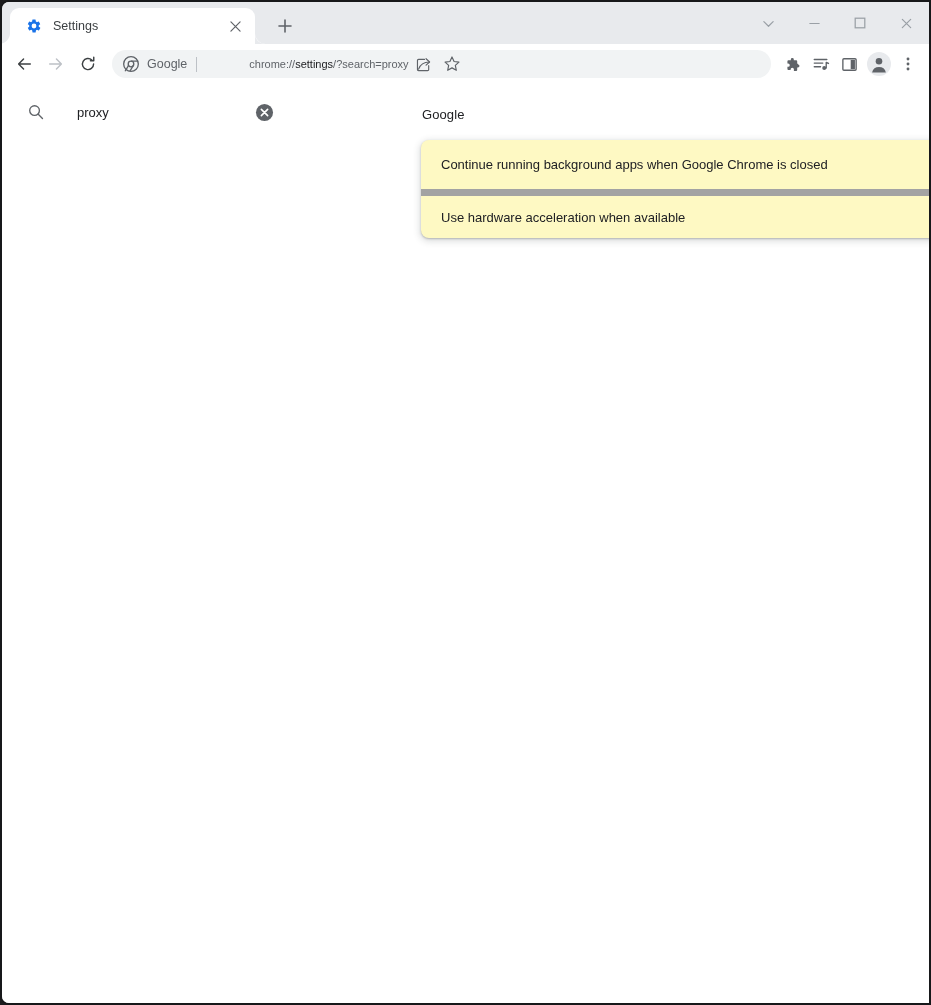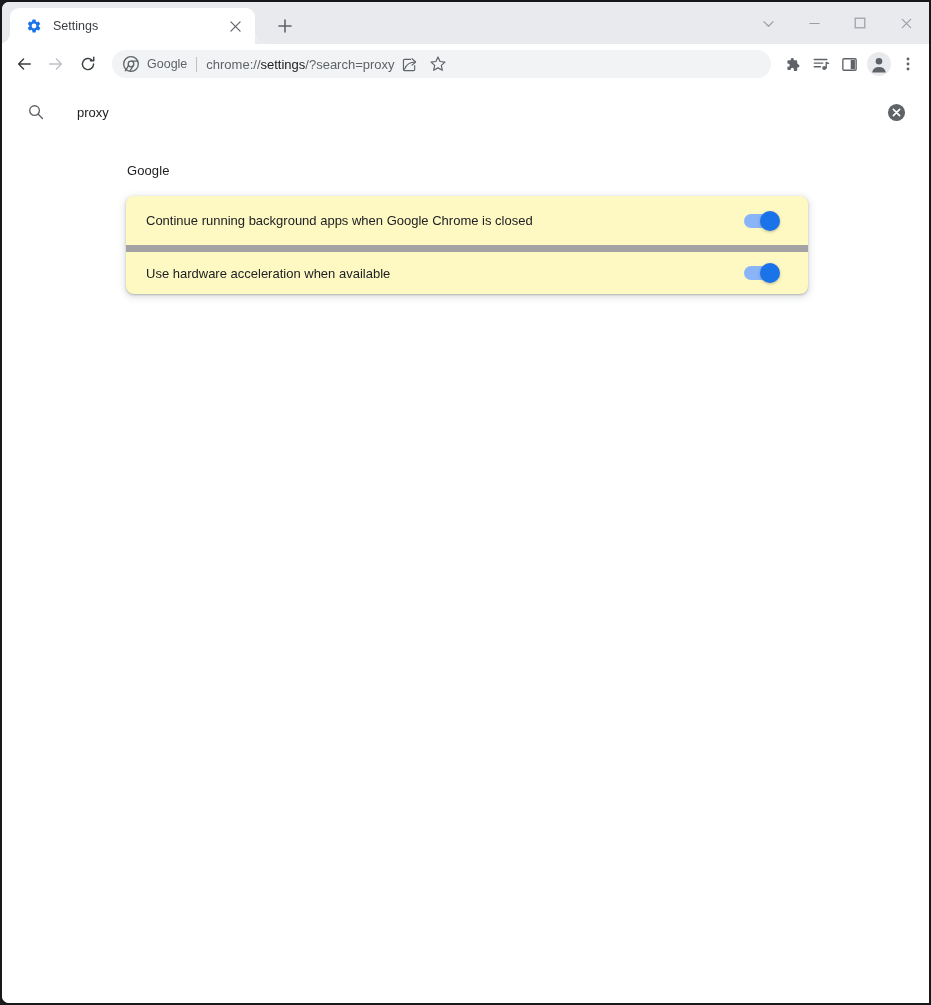--- a/index.html
+++ b/index.html
@@ -136,41 +136,41 @@
     margin-left: 8px;
     white-space: nowrap;
   }
   .omnibox-sep {
     width: 1px; height: 15px;
     background: #bdc1c6;
     margin: 0 9px;
     flex: 0 0 auto;
   }
   .omnibox-url {
-    font-size: 13px;
+    font-size: 11px;
     color: #5f6368;
     white-space: nowrap;
     overflow: hidden;
     text-overflow: ellipsis;
+    margin-left: 43px;
   }
   .omnibox-url .strong { color: #202124; }
   #omnibox-actions { display: flex; align-items: center; flex: 0 0 auto; }
   .toolbar-btn {
     width: 29px; height: 29px;
     display: flex; align-items: center; justify-content: center;
     border-radius: 50%;
     flex: 0 0 auto;
   }
 
   
   #settings-page {
     flex: 1 1 auto;
     background: #ffffff;
     display: flex;
-    flex-direction: column;
     overflow: hidden;
     position: relative;
   }
   #settings-searchbar {
     height: 56px;
     flex: 0 0 auto;
     display: flex;
     align-items: center;
     padding: 0 22px 0 24px;
   }

